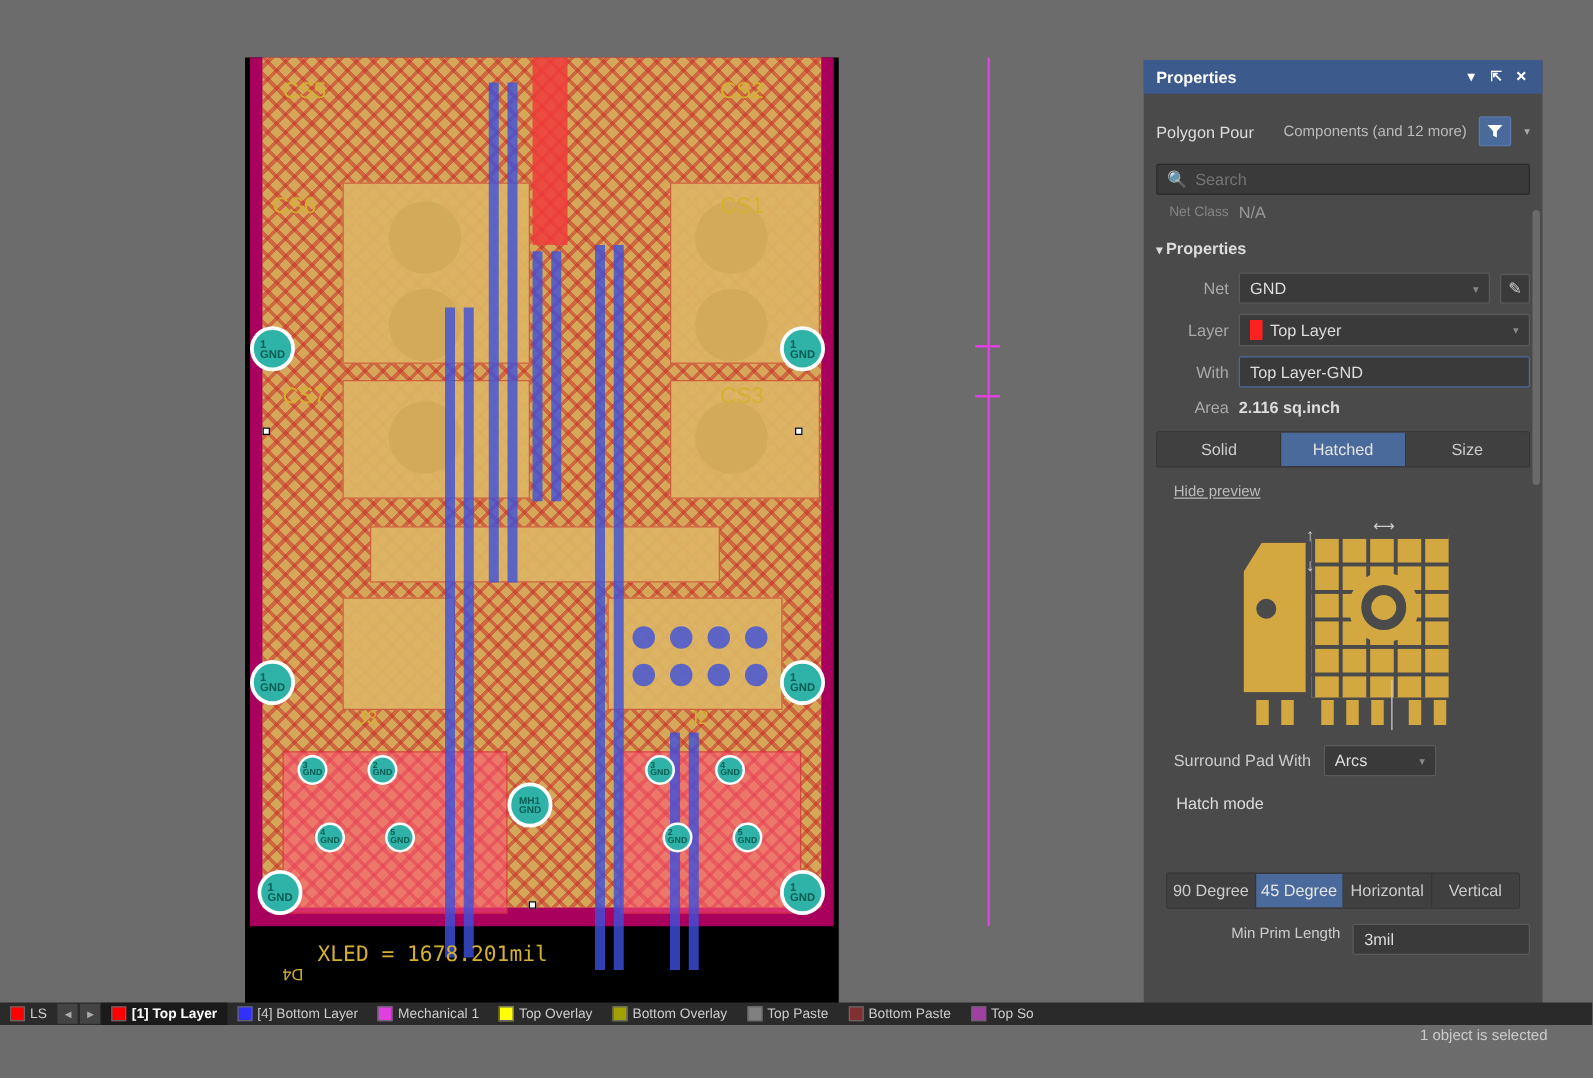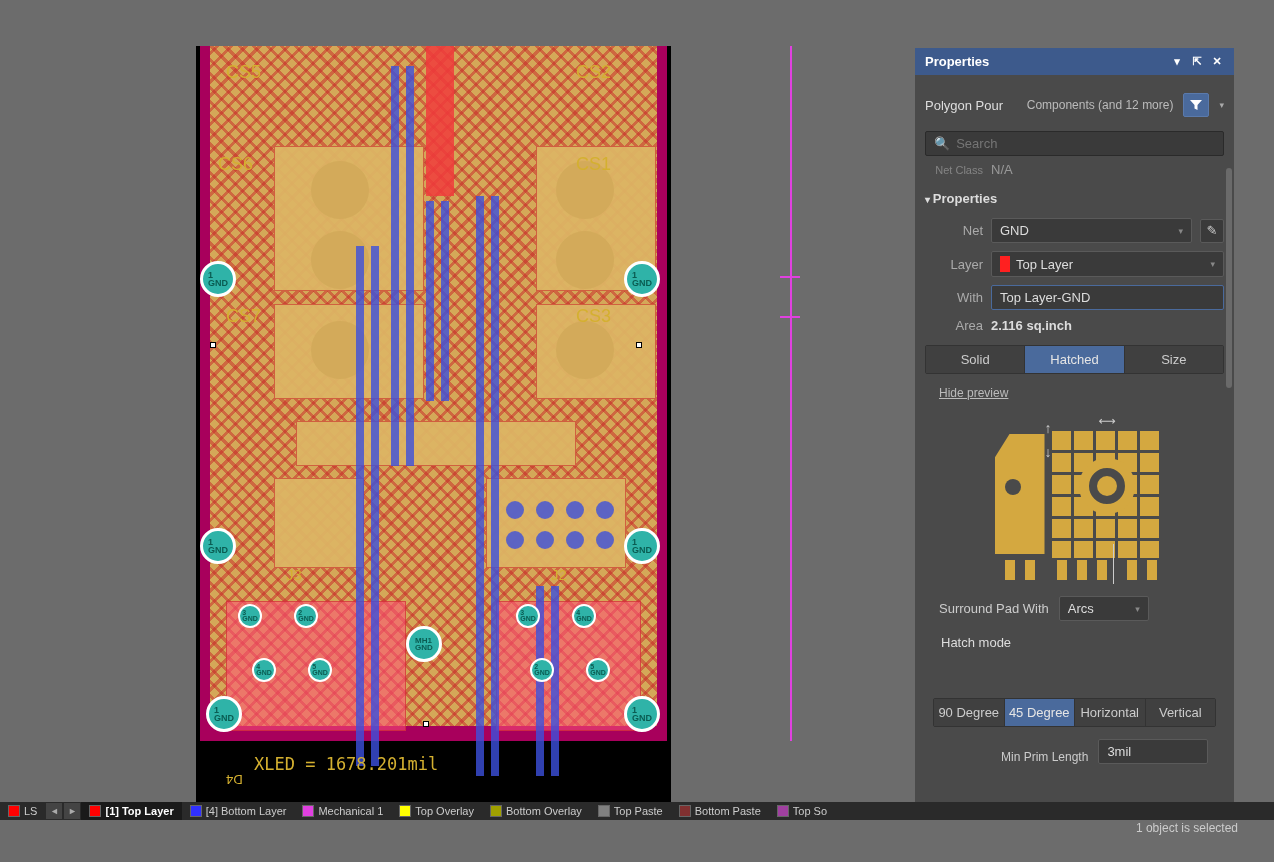--- a/index.html
+++ b/index.html
@@ -59,21 +59,21 @@
 .hide-preview { color: #bbb; text-decoration: underline; font-size: 12px; margin: 8px 0 10px 14px; cursor: pointer; }
 .preview-row { display: flex; gap: 24px; padding-left: 40px; margin-bottom: 6px; }
 .preview-col { display: flex; flex-direction: column; gap: 4px; }
 .preview-col .sublabel { font-size: 12px; color: #bbb; }
 .preview-col .text-input { width: 86px; }
 .preview-img { width: 180px; height: 170px; margin: 14px auto 6px; position: relative; }
 .preview-chip { position: absolute; background: #d4a840; }
 .hatch-row { display: flex; gap: 10px; align-items: center; padding-left: 14px; margin: 12px 0; }
 .hatch-dd { background: #3a3a3a; border: 1px solid #5a5a5a; color: #ddd; padding: 4px 8px; border-radius: 2px; width: 90px; display: flex; justify-content: space-between; align-items: center; cursor: pointer; font-size: 13px; }
 .sub-section { color: #ddd; font-size: 13px; margin: 14px 0 8px 16px; }
-.min-prim-row { display: flex; align-items: flex-end; gap: 10px; padding-left: 60px; margin: 10px 16px; }
+.min-prim-row { display: flex; align-items: flex-start; gap: 10px; padding-left: 60px; margin: 10px 0; }
 .scroll-thumb { position: absolute; right: 2px; top: 120px; width: 6px; height: 220px; background: #6a6a6a; border-radius: 3px; }
 
 
 .layer-bar { position: absolute; left: 0; bottom: 42px; width: 100%; height: 18px; background: #2a2a2a; display: flex; align-items: center; font-size: 11px; color: #ccc; overflow: hidden; padding-right: 200px; }
 .layer-tab { display: flex; align-items: center; gap: 4px; padding: 0 8px; height: 100%; cursor: pointer; white-space: nowrap; }
 .layer-tab.active { background: #1a1a1a; font-weight: bold; color: #fff; }
 .layer-sw { width: 12px; height: 12px; border: 1px solid #666; }
 .nav-btn { width: 16px; height: 16px; background: #444; color: #aaa; display: flex; align-items: center; justify-content: center; font-size: 9px; cursor: pointer; margin: 0 1px; }
 .status-text { position: absolute; right: 36px; bottom: 27px; color: #ccc; font-size: 12px; }
 </style>

